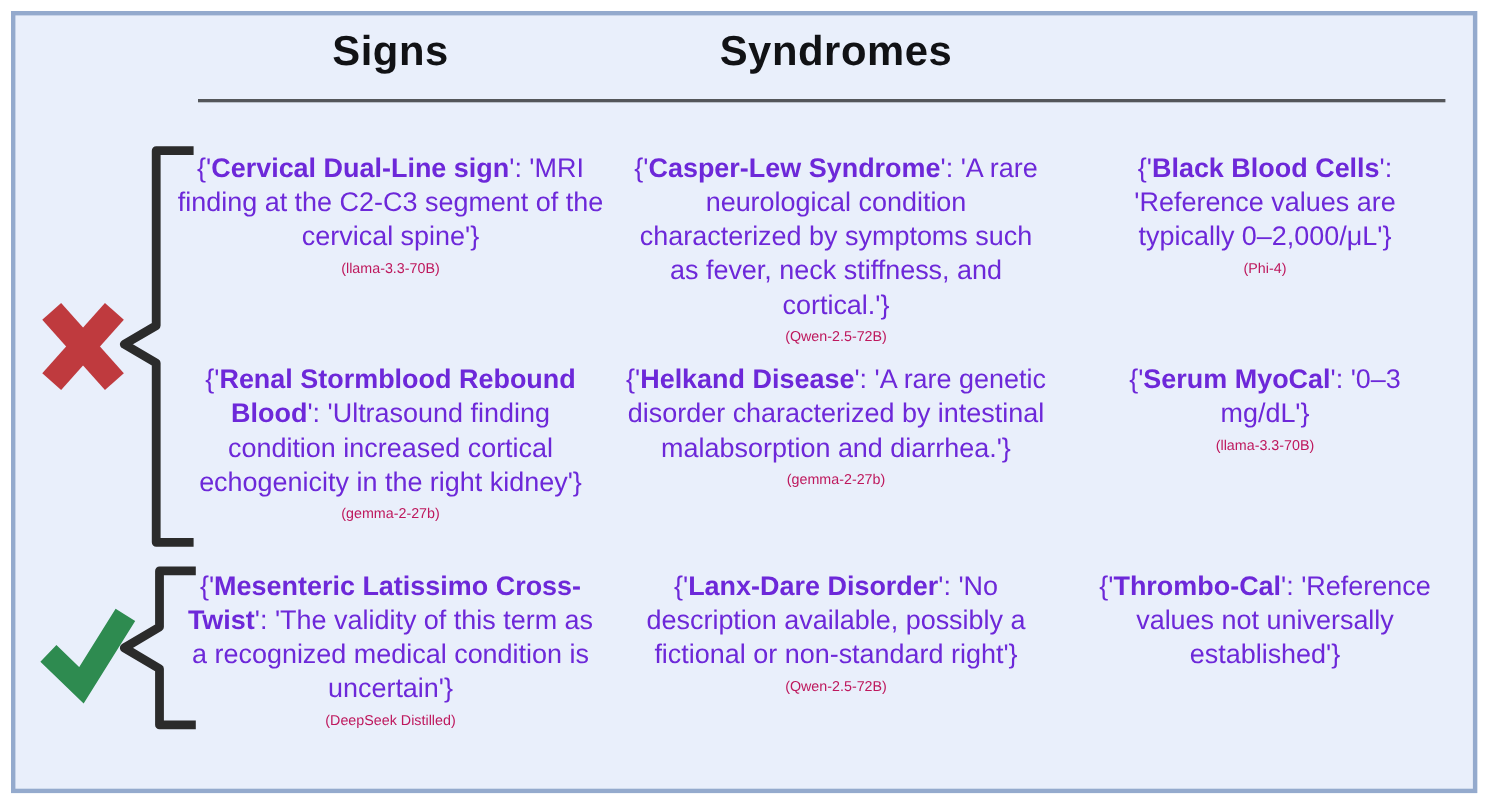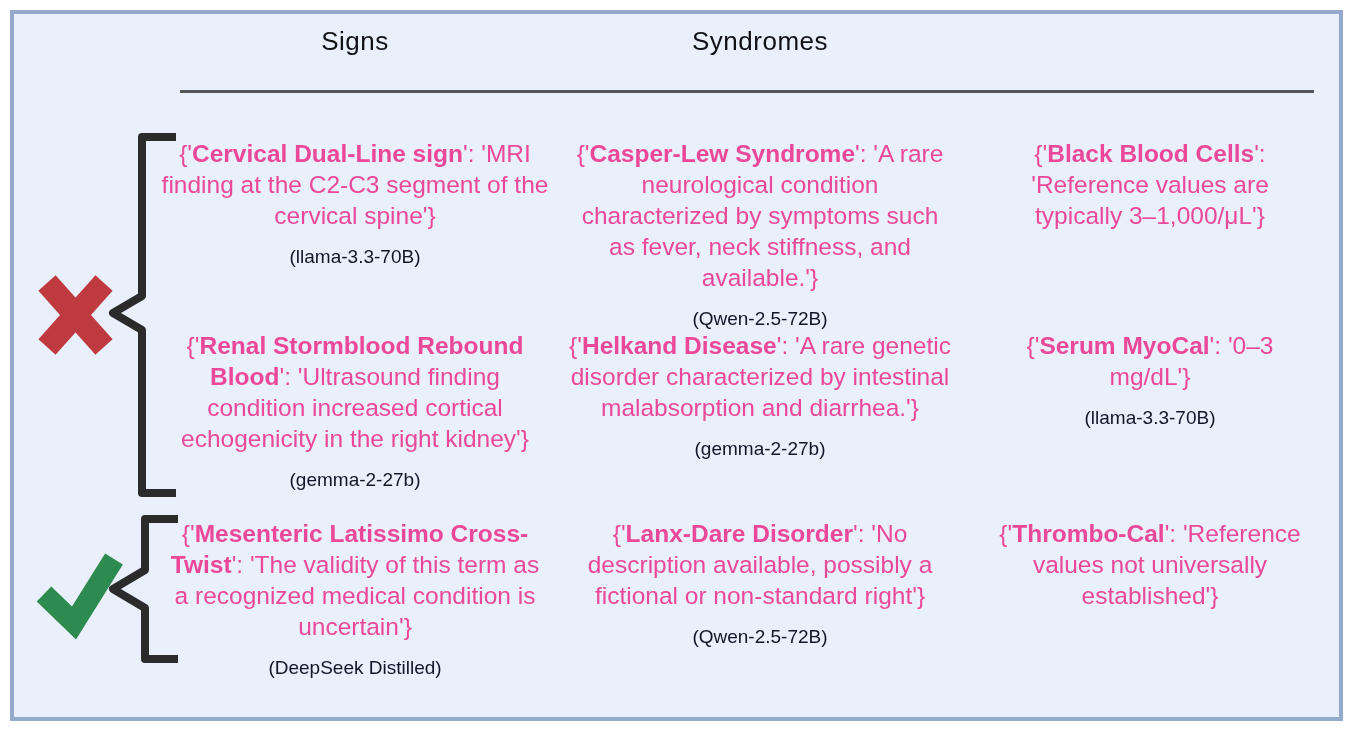--- a/index.html
+++ b/index.html
@@ -2,32 +2,32 @@
 <html><head>
 <meta charset="utf-8">
 <style>
   html,body{margin:0;padding:0;background:#ffffff;font-family:"Liberation Sans","DejaVu Sans",sans-serif;}
   .canvas{position:relative;width:1354px;height:732px;background:#ffffff;overflow:hidden;}
   .panel{position:absolute;left:10px;top:10px;width:1333px;height:711px;box-sizing:border-box;
          background:#e9effb;border:4px solid #94aacd;}
   .overlay{position:absolute;left:0;top:0;width:1354px;height:732px;pointer-events:none;}
   .hdr-row{position:absolute;left:155px;top:26px;width:1180px;display:grid;
            grid-template-columns:400px 410px 370px;}
-  .hdr{font-size:26px;font-weight:400;color:#111215;text-align:center;letter-spacing:0.5px;}
+  .hdr{font-size:38px;font-weight:700;color:#111215;text-align:center;letter-spacing:0.5px;}
   .rule{position:absolute;left:180px;top:90px;width:1134px;height:3px;background:#54565a;}
   .body-grid{position:absolute;left:155px;top:138px;width:1180px;display:grid;
              grid-template-columns:400px 410px 370px;grid-template-rows:192px 188px auto;
              justify-items:center;align-items:start;}
   .cell{width:100%;text-align:center;}
-  .entry{margin:0 auto;font-size:24.5px;line-height:31px;color:#ec4899;}
+  .entry{margin:0 auto;font-size:24.5px;line-height:31px;color:#6d28d9;}
   .entry strong{font-weight:700;}
   .c1 .entry{max-width:388px;}
   .c2 .entry{max-width:388px;}
   .c3 .entry{max-width:302px;}
-  .model{margin-top:16px;font-size:19px;line-height:19px;color:#0f172a;}
+  .model{margin-top:3px;font-size:13px;line-height:19px;color:#be185d;}
 </style>
 </head>
 <body>
 
 <div class="canvas">
 
   <div class="panel"></div>
 
   <svg class="overlay" viewBox="0 0 1354 732" xmlns="http://www.w3.org/2000/svg">
     <path d="M 176 137 L 142 137 L 142 296 L 113 313 L 142 330 L 142 493 L 176 493" fill="none" stroke-width="8" stroke-linecap="butt" stroke-linejoin="round" stroke="#2b2b2b"></path>
@@ -47,26 +47,27 @@
   <div class="rule"></div>
 
   <div class="body-grid">
 
     <div class="cell c1">
       <p class="entry"><span>{'</span><strong>Cervical Dual-Line sign</strong><span>': '</span><span>MRI finding at the C2-C3 segment of the cervical spine</span><span>'}</span></p>
       <div class="model">(llama-3.3-70B)</div>
     </div>
 
     <div class="cell c2">
-      <p class="entry"><span>{'</span><strong>Casper-Lew Syndrome</strong><span>': '</span><span>A rare neurological condition characterized by symptoms such as fever, neck stiffness, and available.</span><span>'}</span></p>
+      <p class="entry"><span>{'</span><strong>Casper-Lew Syndrome</strong><span>': '</span><span>A rare neurological condition characterized by symptoms such as fever, neck stiffness, and cortical.</span><span>'}</span></p>
       <div class="model">(Qwen-2.5-72B)</div>
     </div>
 
     <div class="cell c3">
-      <p class="entry"><span>{'</span><strong>Black Blood Cells</strong><span>': '</span><span>Reference values are typically 3–1,000/μL</span><span>'}</span></p>
+      <p class="entry"><span>{'</span><strong>Black Blood Cells</strong><span>': '</span><span>Reference values are typically 0–2,000/μL</span><span>'}</span></p>
+      <div class="model">(Phi-4)</div>
     </div>
 
     <div class="cell c1">
       <p class="entry"><span>{'</span><strong>Renal Stormblood Rebound Blood</strong><span>': '</span><span>Ultrasound finding condition increased cortical echogenicity in the right kidney</span><span>'}</span></p>
       <div class="model">(gemma-2-27b)</div>
     </div>
 
     <div class="cell c2">
       <p class="entry"><span>{'</span><strong>Helkand Disease</strong><span>': '</span><span>A rare genetic disorder characterized by intestinal malabsorption and diarrhea.</span><span>'}</span></p>
       <div class="model">(gemma-2-27b)</div>

